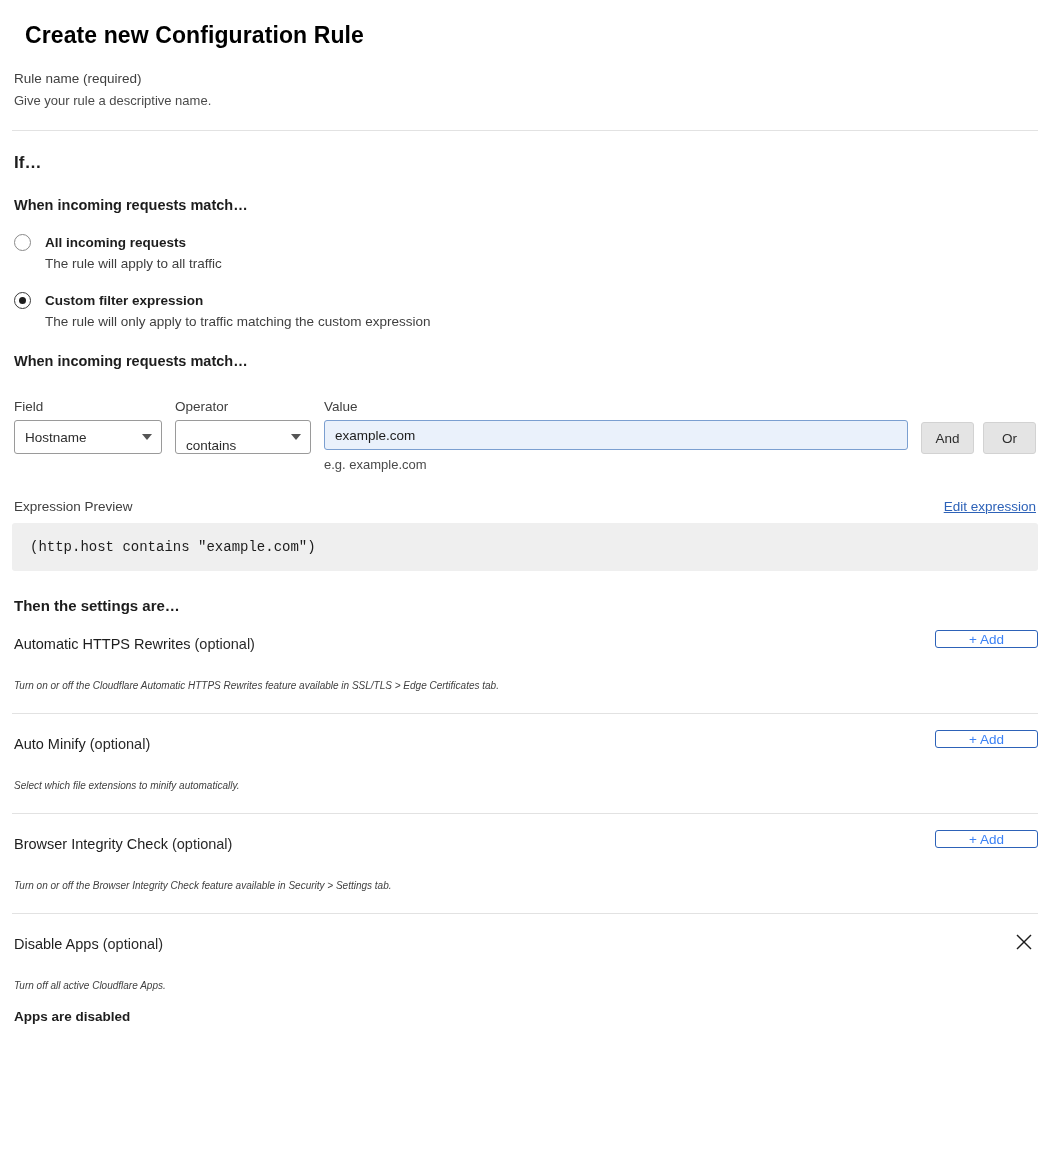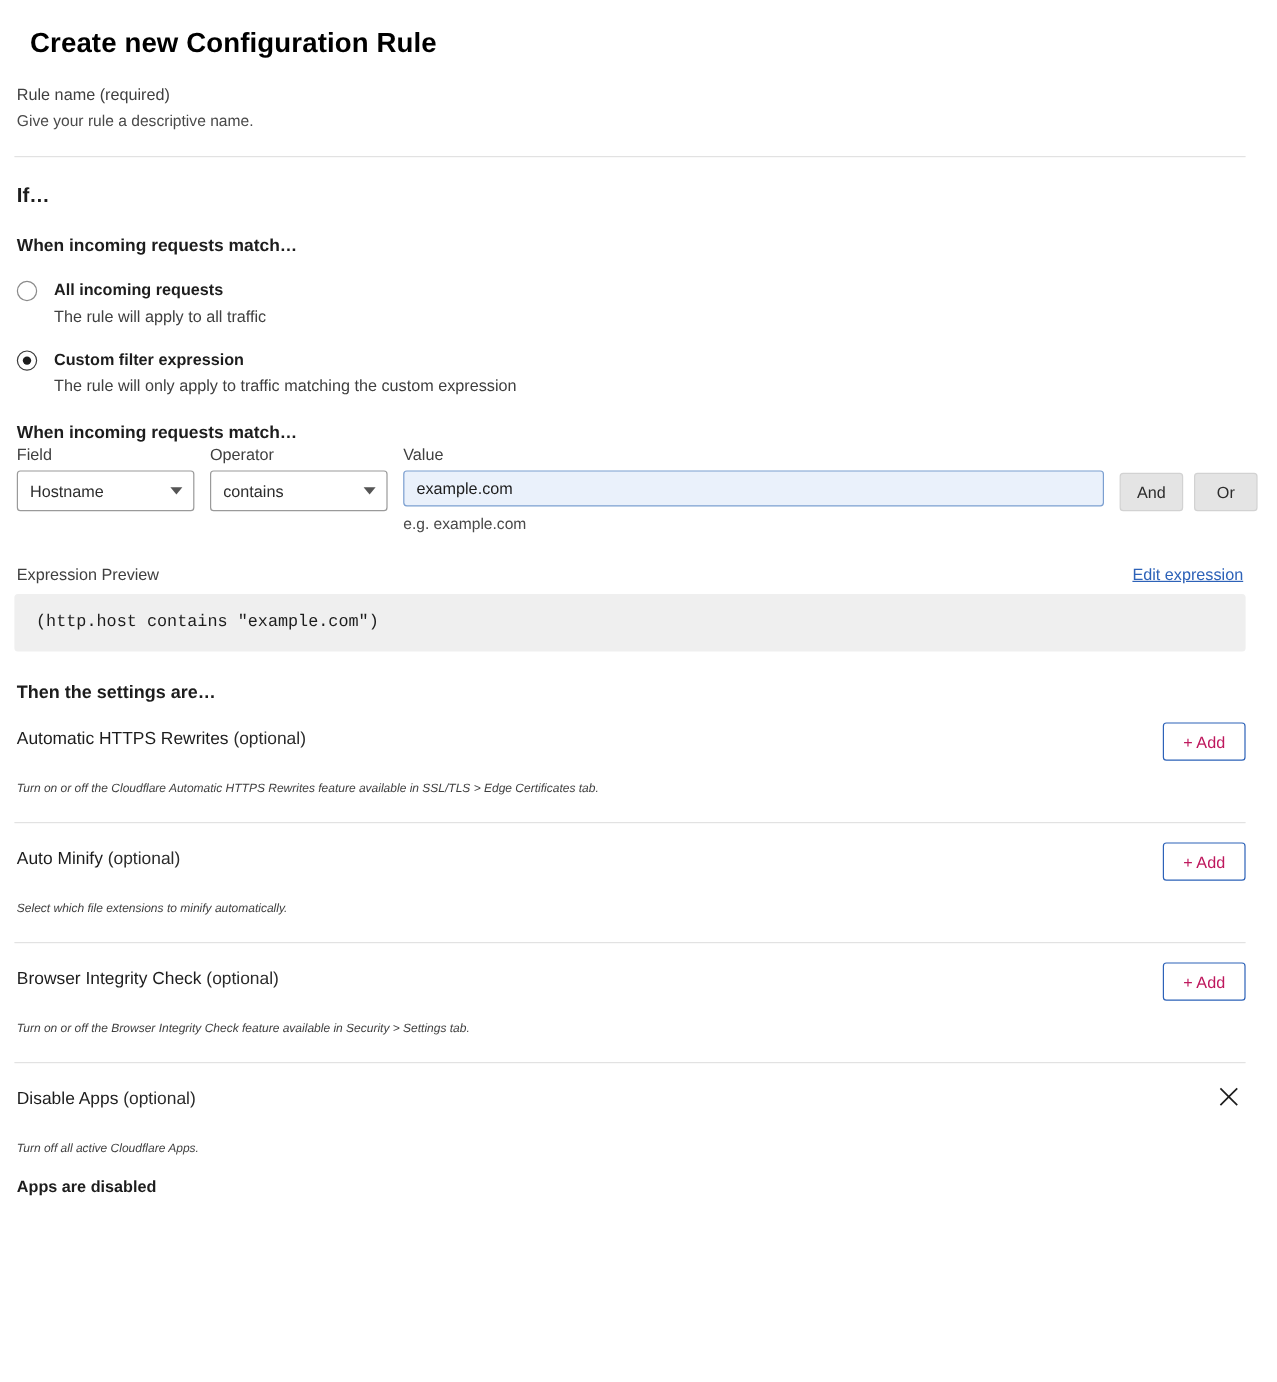--- a/index.html
+++ b/index.html
@@ -97,21 +97,21 @@
     line-height: 1.2;
   }
   .radio-desc {
     font-size: 13.5px;
     color: #3f3f3f;
     margin-top: 5px;
   }
   .filter-row {
     display: flex;
     align-items: flex-start;
-    margin-top: 2px;
+    margin-top: 30px;
     margin-left: 2px;
     gap: 13px;
   }
   .col-label {
     font-size: 13.5px;
     color: #404040;
     margin-bottom: 6px;
   }
   .select-box {
     position: relative;
@@ -119,21 +119,21 @@
     height: 34px;
     border: 1px solid #9a9a9a;
     border-radius: 3px;
     background: #fff;
     display: flex;
     align-items: center;
     padding: 0 10px;
     font-size: 13.5px;
     color: #2d2d2d;
   }
-  .select-box.wide { width: 148px; }
+  .select-box.wide { width: 136px; align-items: flex-end; }
   .caret {
     position: absolute;
     right: 9px;
     top: 50%;
     transform: translateY(-50%);
     width: 0; height: 0;
     border-left: 5px solid transparent;
     border-right: 5px solid transparent;
     border-top: 6px solid #555;
   }
@@ -213,26 +213,26 @@
   .setting-desc {
     font-size: 10px;
     color: #3f3f3f;
     margin-top: 28px;
     font-style: italic;
   }
   .add-btn {
     position: absolute;
     right: 0;
     top: 16px;
-    height: 32px;
-    padding: 0 16px;
+    height: 18px;
+    padding: 0 33px;
     background: #fff;
     border: 1px solid #2d62b8;
     border-radius: 3px;
-    color: #be185d;
+    color: #3b82f6;
     font-size: 13.5px;
     font-family: "Liberation Sans", sans-serif;
     cursor: pointer;
   }
   .close-x {
     position: absolute;
     right: 4px;
     top: 18px;
     width: 20px;
     height: 20px;

